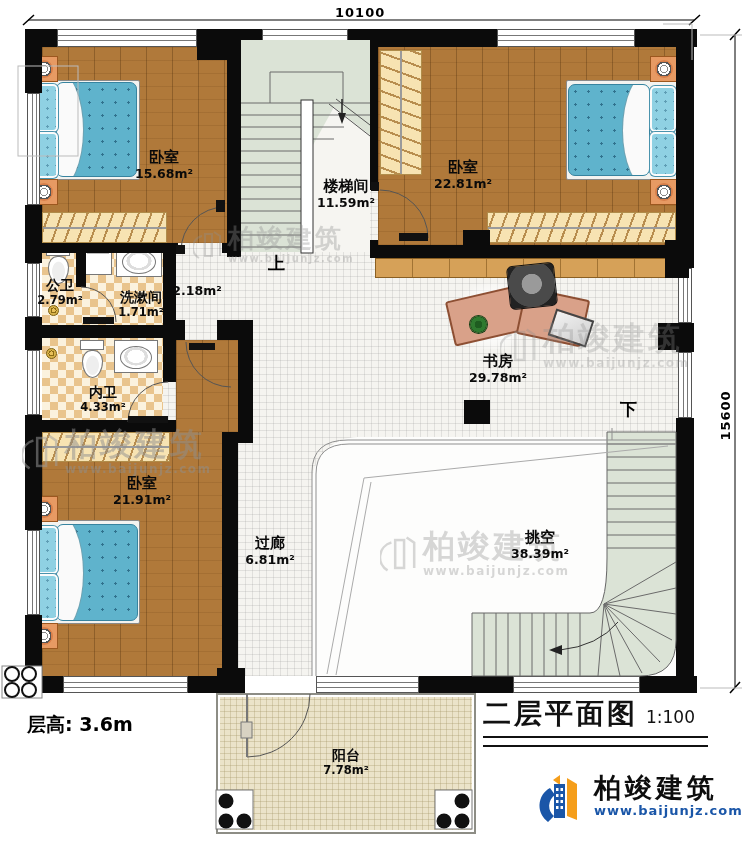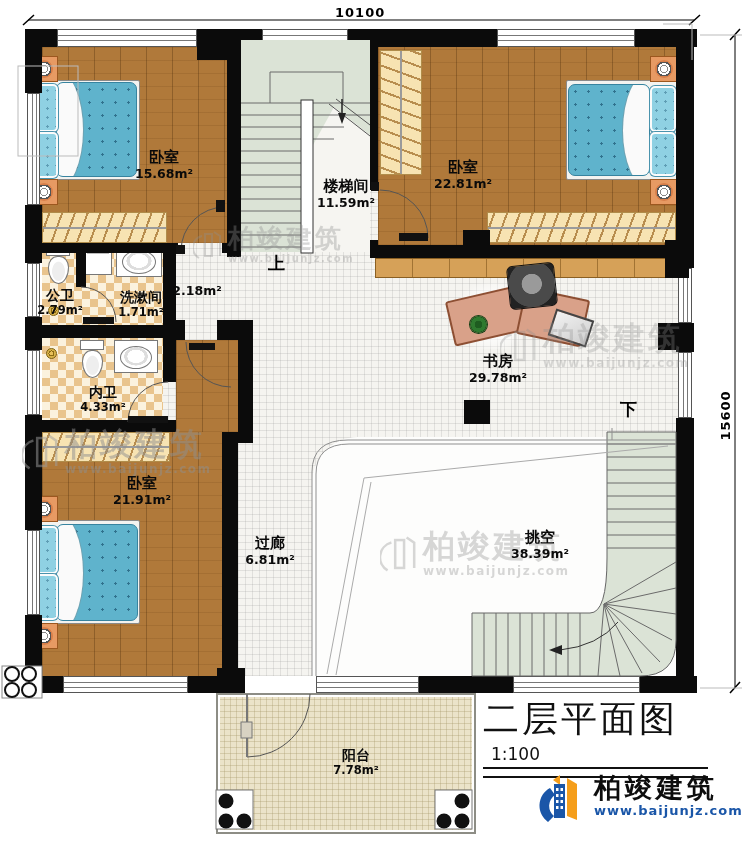--- a/index.html
+++ b/index.html
@@ -63,21 +63,21 @@
   .rarea{font-size:12.5px;font-weight:bold}
   .rlabel.small .rname{font-size:14px}.rlabel.small .rarea{font-size:11.5px}
   .updown{position:absolute;font-size:17px;font-weight:bold;color:#000;z-index:30}
   .dimtext{position:absolute;font-size:13px;font-weight:bold;color:#000;z-index:30;letter-spacing:1px}
   .wm{position:absolute;display:flex;align-items:center;gap:5px;color:#8f8f8f;z-index:25;pointer-events:none}
   .wm-text{font-size:32px;font-weight:bold;letter-spacing:3px;line-height:1}
   .wm-url{font-size:12px;font-weight:bold;letter-spacing:1.5px;margin-top:2px}
   .wm.sm .wm-text{font-size:26px}.wm.sm .wm-url{font-size:10px}
   .info{position:absolute;left:27px;top:708px;color:#000;font-size:19px;line-height:32px;z-index:30;font-weight:bold}
   .titleblock{position:absolute;left:483px;top:695px;z-index:30;color:#111;width:225px}
-  .title-main{font-size:36px;font-weight:normal;letter-spacing:3px}
+  .title-main{font-size:28px;font-weight:bold;letter-spacing:3px}
   .title-scale{font-size:17px;font-weight:normal;margin-left:8px}
   .title-rule{margin-top:3px;height:7px;border-top:2px solid #111;border-bottom:2px solid #111}
   .logo{position:absolute;left:536px;top:772px;display:flex;align-items:flex-start;gap:8px;z-index:30}
   .brand-name{font-size:27px;font-weight:bold;color:#0d0d0d;letter-spacing:4px;line-height:1.15}
   .brand-url{font-size:13px;font-weight:bold;color:#1a56a8;letter-spacing:1px}
   svg.lines{position:absolute;left:0;top:0;z-index:20;pointer-events:none}
 </style>
 </head>
 <body>
 
@@ -351,21 +351,21 @@
     <div class="rarea">15.68m²</div>
   </div>
   <div class="rlabel" style="left:346px;top:177px">
     <div class="rname">楼梯间</div>
     <div class="rarea">11.59m²</div>
   </div>
   <div class="rlabel" style="left:463px;top:158px">
     <div class="rname">卧室</div>
     <div class="rarea">22.81m²</div>
   </div>
-  <div class="rlabel small" style="left:60px;top:287px">
+  <div class="rlabel small" style="left:60px;top:277px">
     <div class="rname">公卫</div>
     <div class="rarea">2.79m²</div>
   </div>
   <div class="rlabel small" style="left:141px;top:289px">
     <div class="rname">洗漱间</div>
     <div class="rarea">1.71m²</div>
   </div>
   <div class="rlabel" style="left:197px;top:283px">
     <div class="rarea">2.18m²</div>
   </div>
@@ -382,31 +382,32 @@
     <div class="rarea">21.91m²</div>
   </div>
   <div class="rlabel" style="left:270px;top:534px">
     <div class="rname">过廊</div>
     <div class="rarea">6.81m²</div>
   </div>
   <div class="rlabel" style="left:540px;top:528px">
     <div class="rname">挑空</div>
     <div class="rarea">38.39m²</div>
   </div>
-  <div class="rlabel small" style="left:356px;top:747px">
+  <div class="rlabel small" style="left:346px;top:747px">
     <div class="rname">阳台</div>
     <div class="rarea">7.78m²</div>
   </div>
   <div class="updown" style="left:268px;top:252px">上</div>
   <div class="updown" style="left:620px;top:398px">下</div>
 
   <div class="dimtext" style="left:335px;top:5px">10100</div>
   <div class="dimtext" style="left:700px;top:408px;transform:rotate(-90deg)">15600</div>
 
   <div class="info">
+    <div><span>层高:</span> <span>3.6m</span></div>
   </div>
 
   <div class="titleblock">
     <span class="title-main">二层平面图</span><span class="title-scale">1:100</span>
     <div class="title-rule"></div>
   </div>
 
   <div class="logo">
     <svg width="50" height="56" viewBox="0 0 50 56">
       <path d="M12,50 A20,20 0 0 1 14,16 L19,23 A13,13 0 0 0 18,44 Z" fill="#1a56a8"></path>

